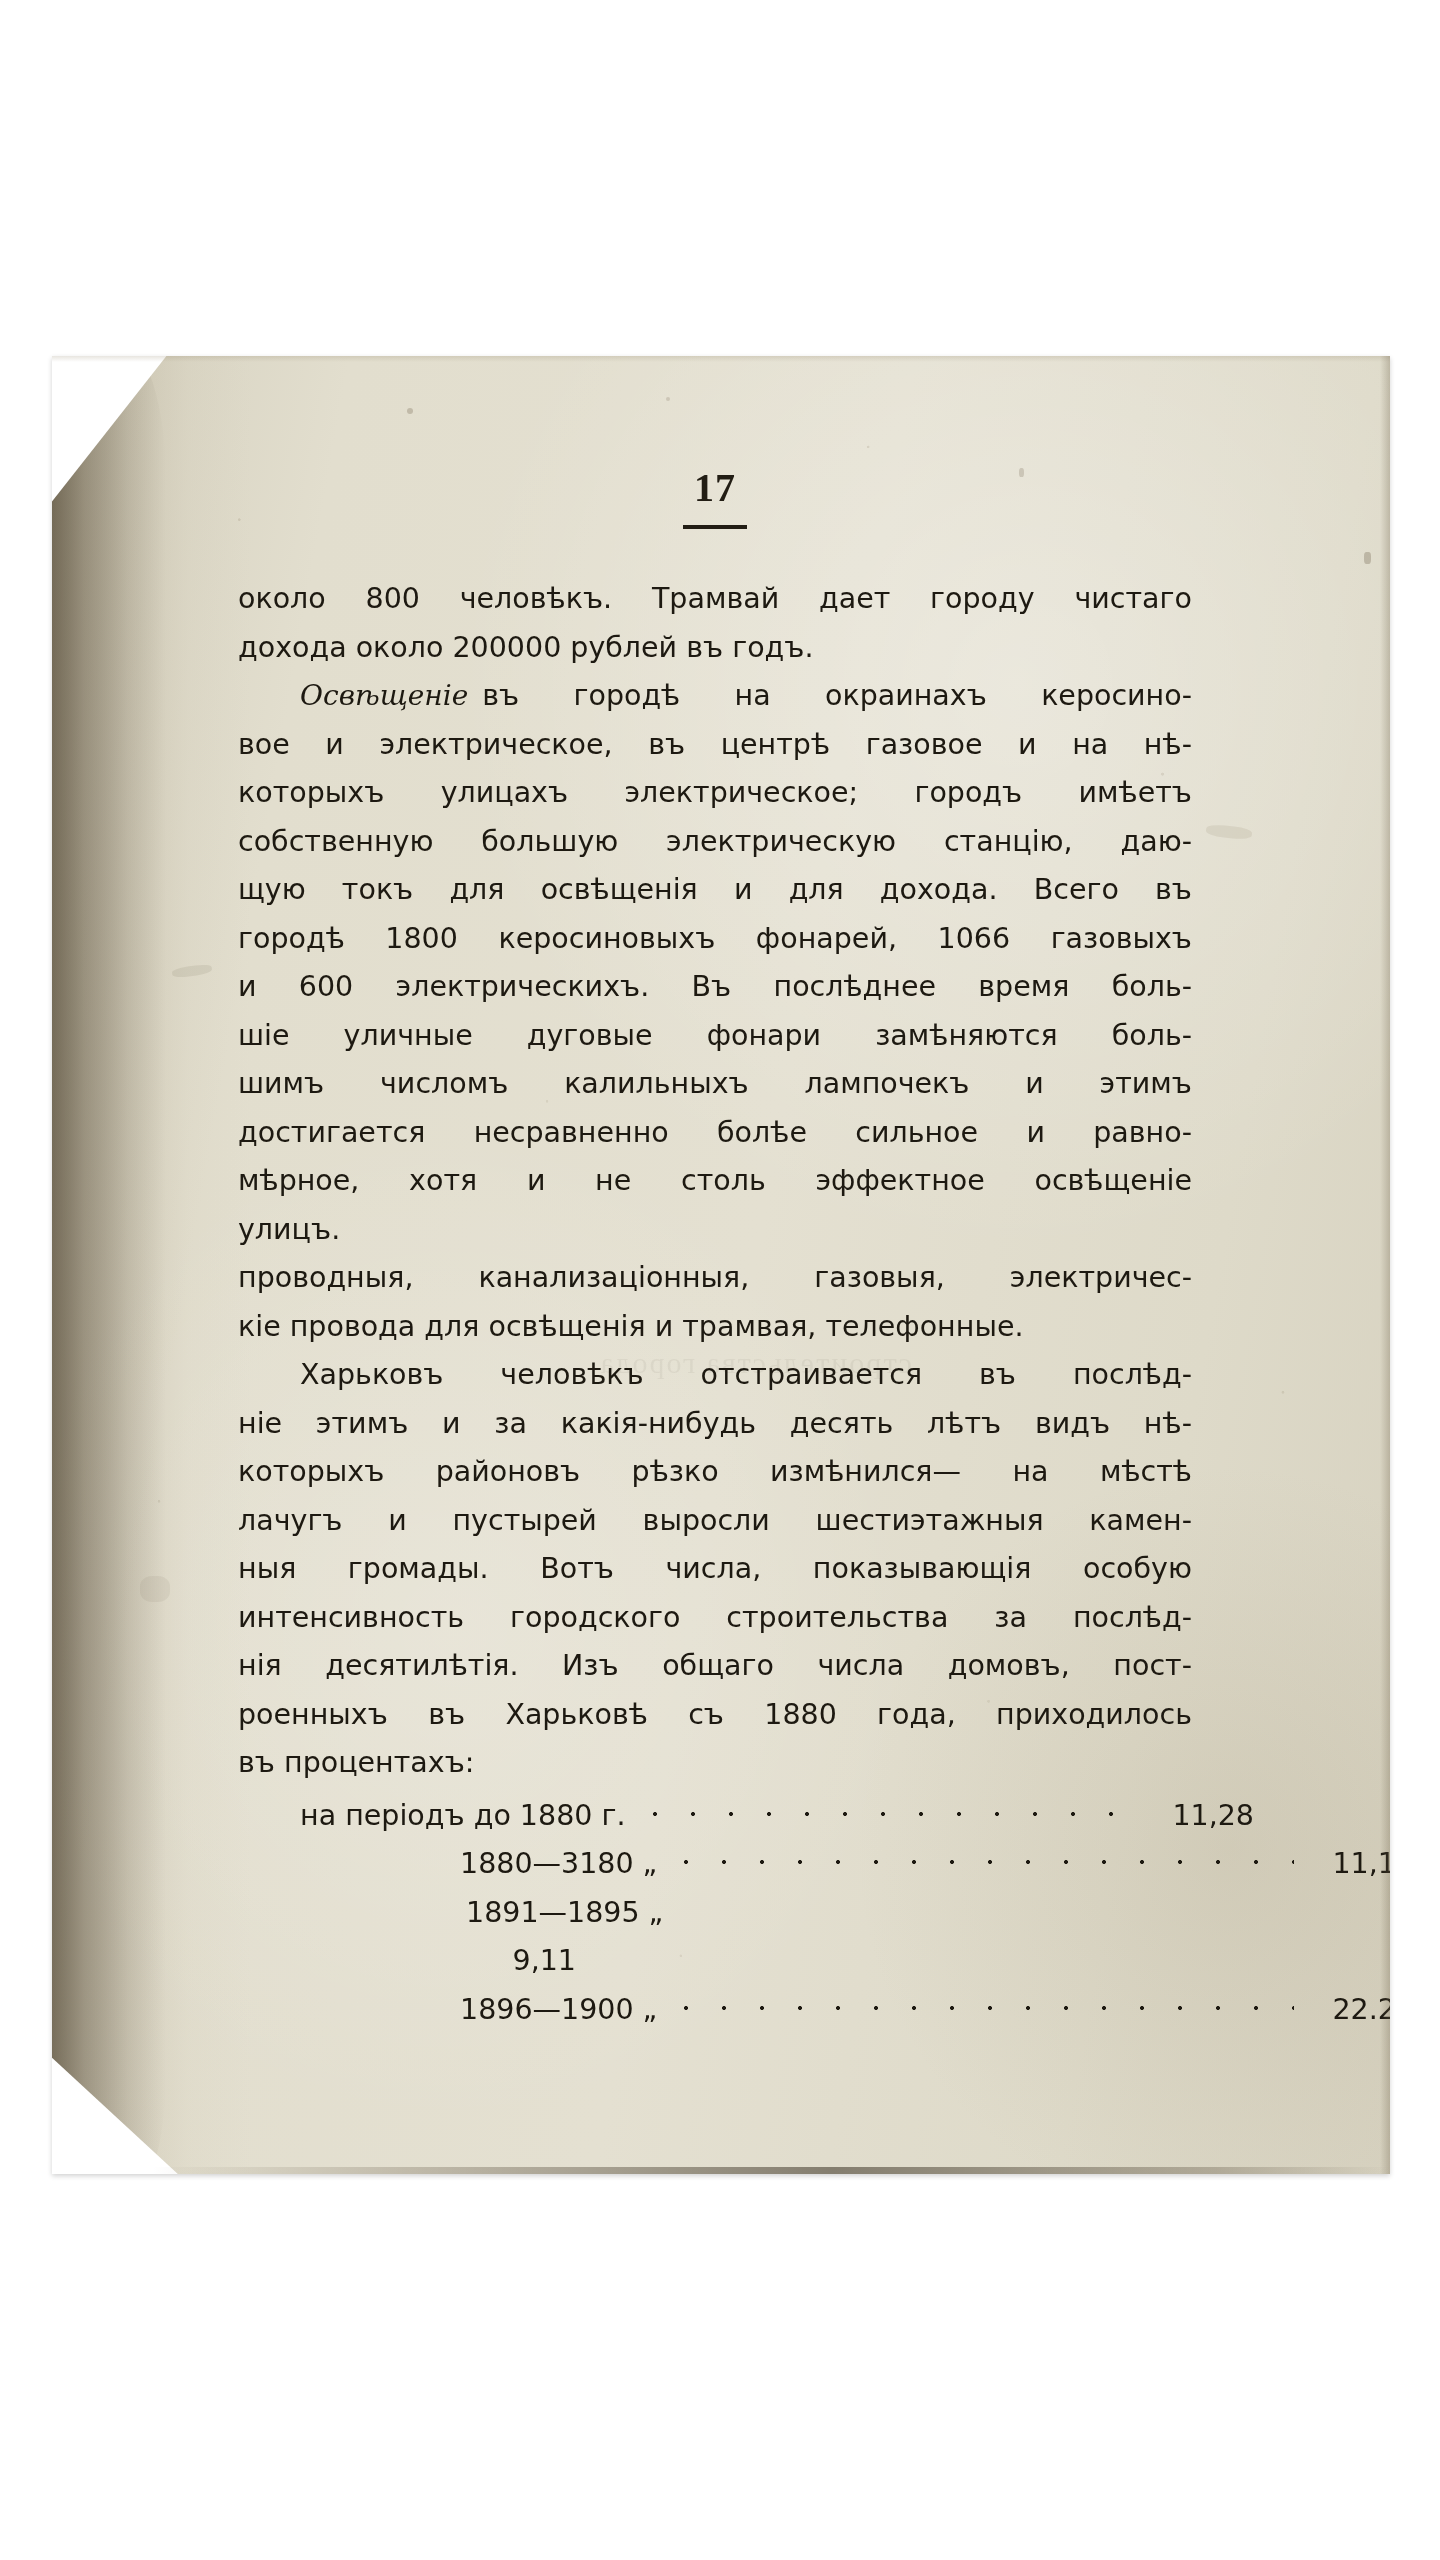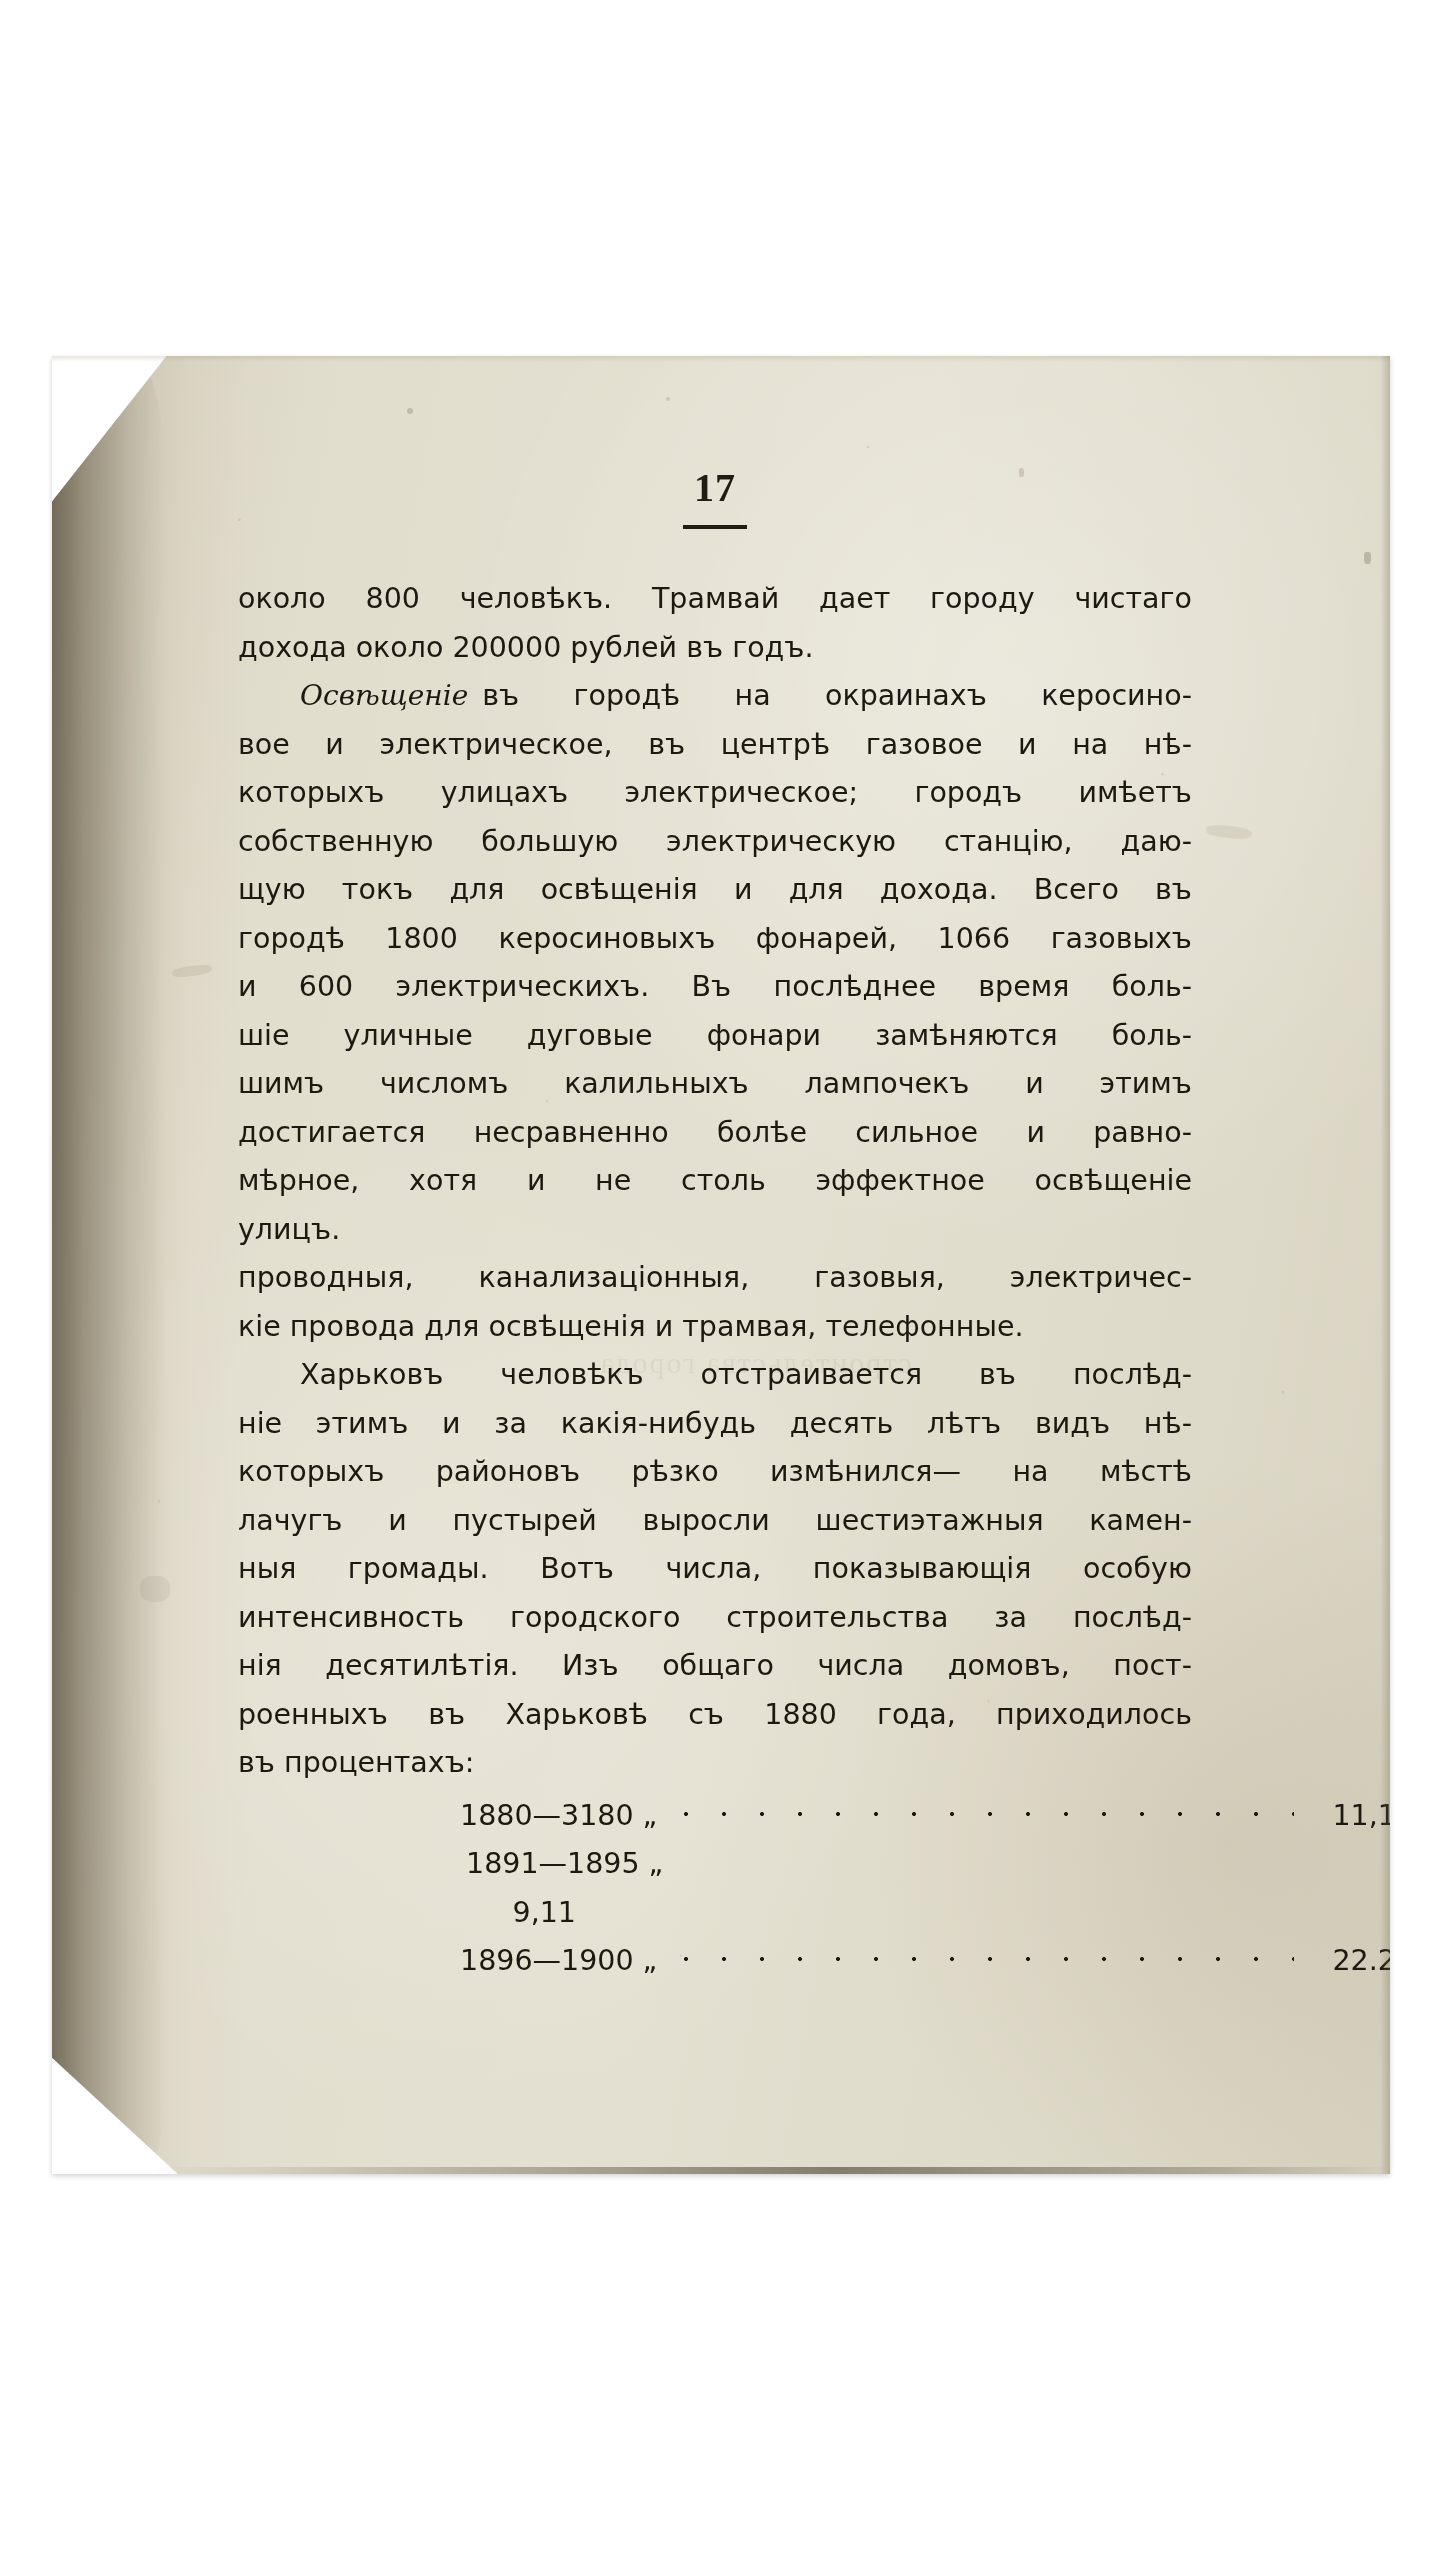--- a/index.html
+++ b/index.html
@@ -483,20 +483,25 @@
               <span>съ</span>
               <span>1880</span>
               <span>года,</span>
               <span>приходилось</span>
             </div>
           <div class="line last">въ процентахъ:</div>
         </div>
 
         <div class="stat-list">
 
+          <div class="stat-row">
+            <span class="stat-label">на періодъ до 1880 г.</span>
+            <span class="stat-leader"></span>
+            <span class="stat-value">11,28</span>
+          </div>
 
           <div class="stat-row" style="padding-left:222px;">
             <span class="stat-label">1880—3180 „</span>
             <span class="stat-leader"></span>
             <span class="stat-value">11,11</span>
           </div>
 
           <div class="stat-row" style="padding-left:222px;flex-direction:column;">
             <span class="stat-label">1891—1895 „</span>
             <span class="stat-leader"></span>

